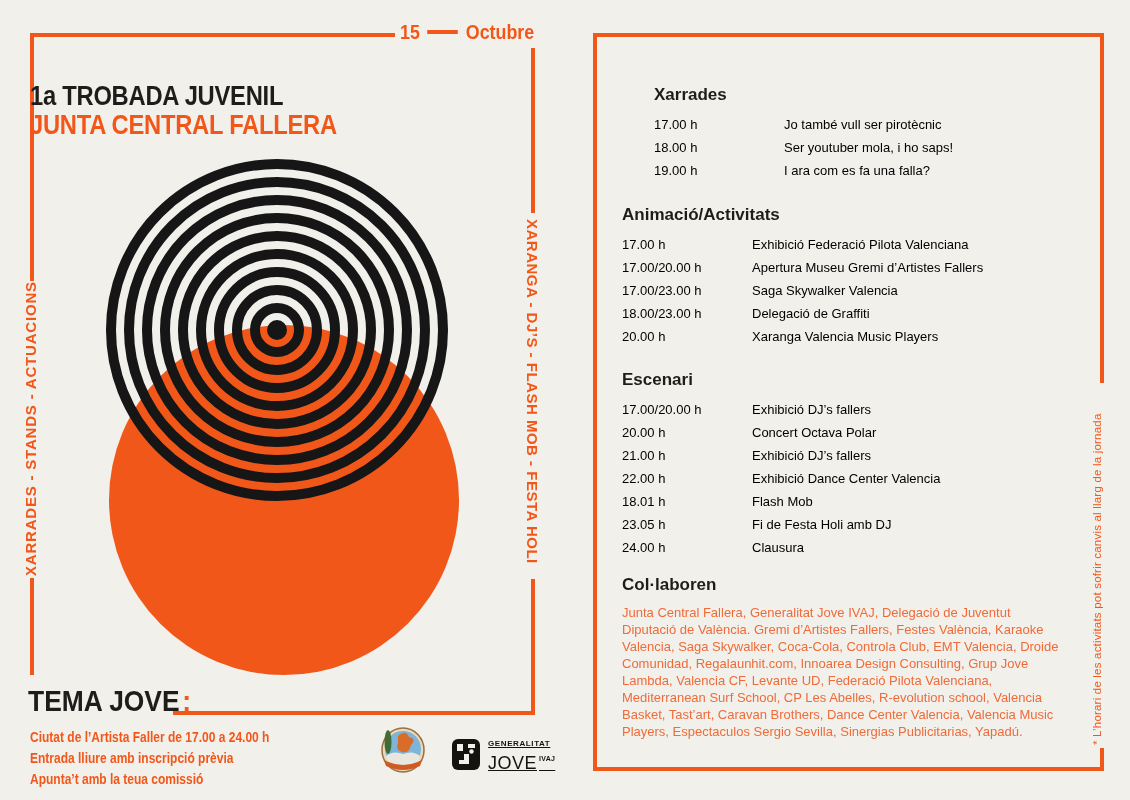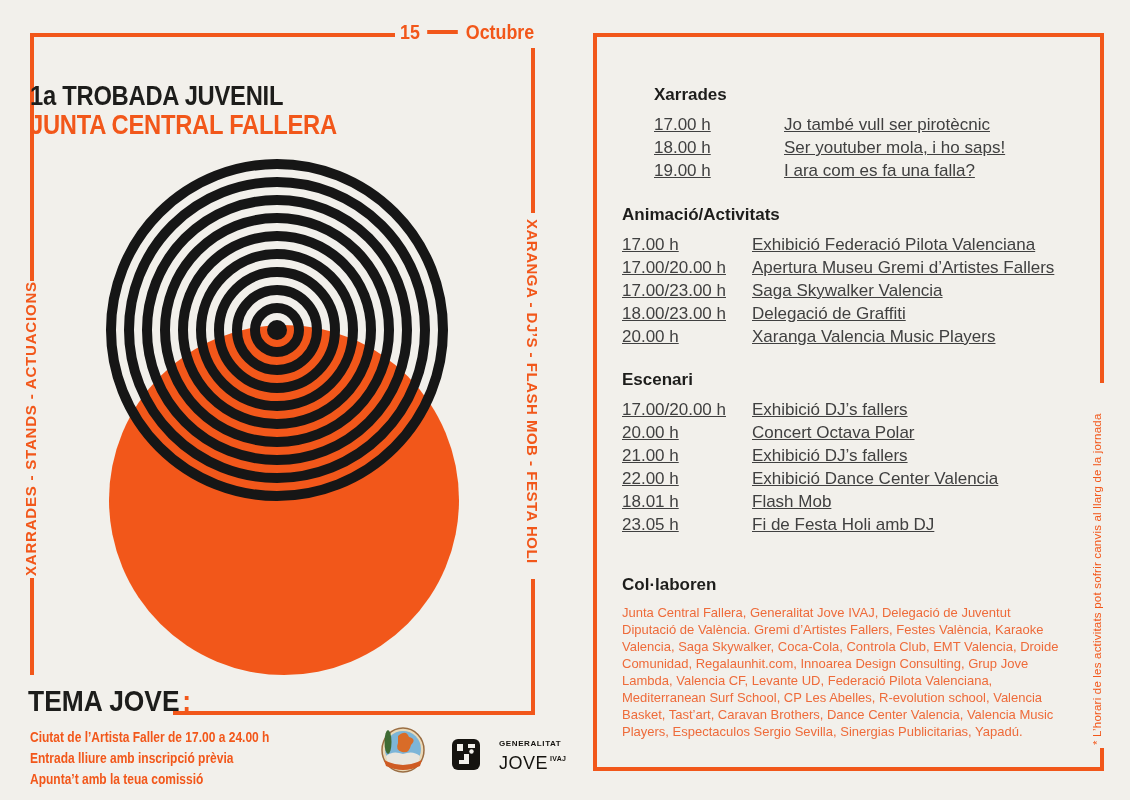--- a/index.html
+++ b/index.html
@@ -19,31 +19,31 @@
   .title .t2{color:#f2571a;}
   .side-left{left:22px;top:284px;height:292px;font-size:15px;letter-spacing:.8px;}
   .side-right{left:524px;top:219px;height:348px;font-size:15px;letter-spacing:.5px;}
   .circles{position:absolute;left:100px;top:155px;}
   .tema{position:absolute;left:28px;top:684px;font-size:30px;font-weight:bold;color:#1d1d1b;
         transform:scaleX(.88);transform-origin:0 0;white-space:nowrap;}
   .tema .colon{color:#f2571a;margin-left:3px;}
   .info{position:absolute;left:30px;top:726px;font-size:15px;font-weight:bold;color:#f2571a;
         line-height:21px;transform:scaleX(.8);transform-origin:0 0;white-space:nowrap;}
   .crest{position:absolute;left:378px;top:724px;}
-  .gjlogo{position:absolute;left:452px;top:739px;display:flex;gap:19px;align-items:flex-start;color:#15130f;}
+  .gjlogo{position:absolute;left:452px;top:739px;display:flex;gap:8px;align-items:flex-start;color:#15130f;text-decoration:underline;}
   .gjlogo .txt{display:flex;flex-direction:column;}
   .gjlogo .g1{font-size:8px;font-weight:bold;letter-spacing:.6px;}
   .gjlogo .g2{font-size:18px;font-weight:400;letter-spacing:.5px;line-height:18px;margin-top:2px;}
   .gjlogo .g2 sup{font-size:7px;font-weight:bold;letter-spacing:.3px;vertical-align:8px;margin-left:2px;}
 
   
   .sec{position:absolute;left:622px;}
   .shead{font-size:17px;font-weight:bold;color:#1d1d1b;line-height:22px;}
   .rows{margin-top:7px;}
-  .srow{display:flex;line-height:23px;font-size:17px;color:#404040;text-decoration:underline;}
+  .srow{display:flex;line-height:23px;font-size:13px;color:#000000;}
   .srow .time{width:130px;flex:none;}
   #sec1{top:84px;margin-left:32px;} #sec2{top:204px;} #sec3{top:369px;} #collab{top:574px;}
   .collab-text{margin-top:8px;width:445px;font-size:13px;line-height:17px;color:#ee6b3a;}
   .note{left:1091px;top:391px;height:354px;font-size:11.5px;letter-spacing:.2px;font-weight:normal;}
 </style>
 </head>
 <body>
 
 <div class="poster">
 
@@ -193,20 +193,24 @@
             <span class="desc">Exhibició Dance Center Valencia</span>
           </div>
         <div class="srow">
             <span class="time">18.01 h</span>
             <span class="desc">Flash Mob</span>
           </div>
         <div class="srow">
             <span class="time">23.05 h</span>
             <span class="desc">Fi de Festa Holi amb DJ</span>
           </div>
+        <div class="srow">
+            <span class="time">24.00 h</span>
+            <span class="desc">Clausura</span>
+          </div>
       </div>
     </div>
 
     <div class="sec" id="collab">
       <div class="shead">Col·laboren</div>
       <div class="collab-text">Junta Central Fallera, Generalitat Jove IVAJ, Delegació de Juventut Diputació de València. Gremi d’Artistes Fallers, Festes València, Karaoke Valencia, Saga Skywalker, Coca-Cola, Controla Club, EMT Valencia, Droide Comunidad, Regalaunhit.com, Innoarea Design Consulting, Grup Jove Lambda, Valencia CF, Levante UD, Federació Pilota Valenciana, Mediterranean Surf School, CP Les Abelles, R-evolution school, Valencia Basket, Tast’art, Caravan Brothers, Dance Center Valencia, Valencia Music Players, Espectaculos Sergio Sevilla, Sinergias Publicitarias, Yapadú.</div>
     </div>
 
     <div class="vtxt up note">* L’horari de les activitats pot sofrir canvis al llarg de la jornada</div>
   </div>

